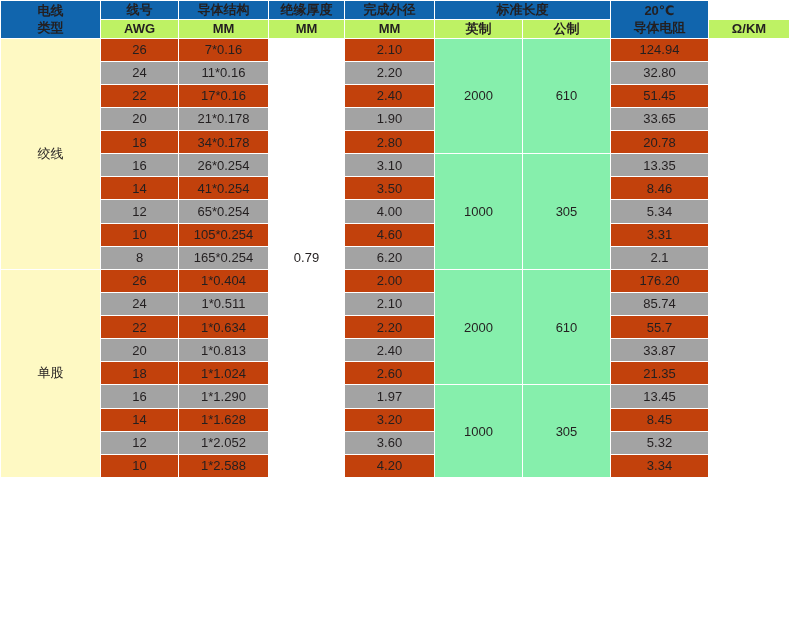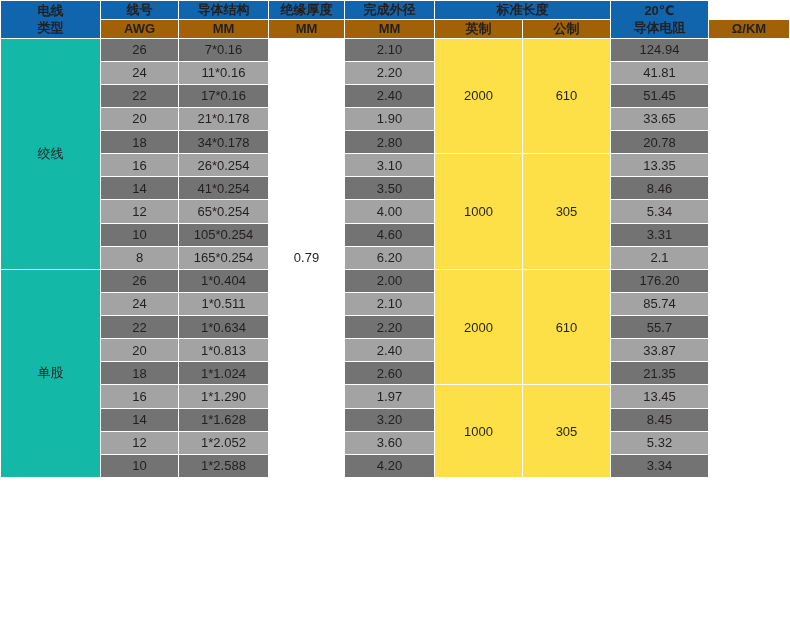--- a/index.html
+++ b/index.html
@@ -28,39 +28,39 @@
     padding: 0;
   }
   .hdr {
     background: #1165ad;
     color: #ffffff;
     font-weight: bold;
     font-size: 14px;
     line-height: 1.35;
   }
   .hdr-sub {
-    background: #a16207;
+    background: #bef264;
     color: #ffffff;
     font-weight: bold;
     font-size: 13px;
   }
   .type-cell {
-    background: #14b8a6;
+    background: #fef9c3;
     font-weight: normal;
     font-size: 14px;
     color: #231f20;
   }
   .row-light { background: #a3a3a3; }
-  .row-dark  { background: #737373; }
+  .row-dark  { background: #c2410c; }
   .thickness-cell {
     background: #ffffff;
     font-size: 14px;
   }
   .len-cell {
-    background: #fde047;
+    background: #86efac;
     font-size: 13px;
   }
   .awg-col { width: 78px; }
   .type-col { width: 100px; }
   .struct-col { width: 90px; }
   .thick-col { width: 76px; }
   .od-col { width: 90px; }
   .len-col { width: 88px; }
   .res-col { width: 98px; }
   .two-line { line-height: 1.35; }
@@ -107,21 +107,21 @@
         <td class="thickness-cell" rowspan="19">0.79</td>
         <td class="row-dark">2.10</td>
         <td class="len-cell" rowspan="5">2000</td>
         <td class="len-cell" rowspan="5">610</td>
         <td class="row-dark">124.94</td>
       </tr>
       <tr>
         <td class="row-light">24</td>
         <td class="row-light">11*0.16</td>
         <td class="row-light">2.20</td>
-        <td class="row-light">41.81</td>
+        <td class="row-light">32.80</td>
       </tr>
       <tr>
         <td class="row-dark">22</td>
         <td class="row-dark">17*0.16</td>
         <td class="row-dark">2.40</td>
         <td class="row-dark">51.45</td>
       </tr>
       <tr>
         <td class="row-light">20</td>
         <td class="row-light">21*0.178</td>

